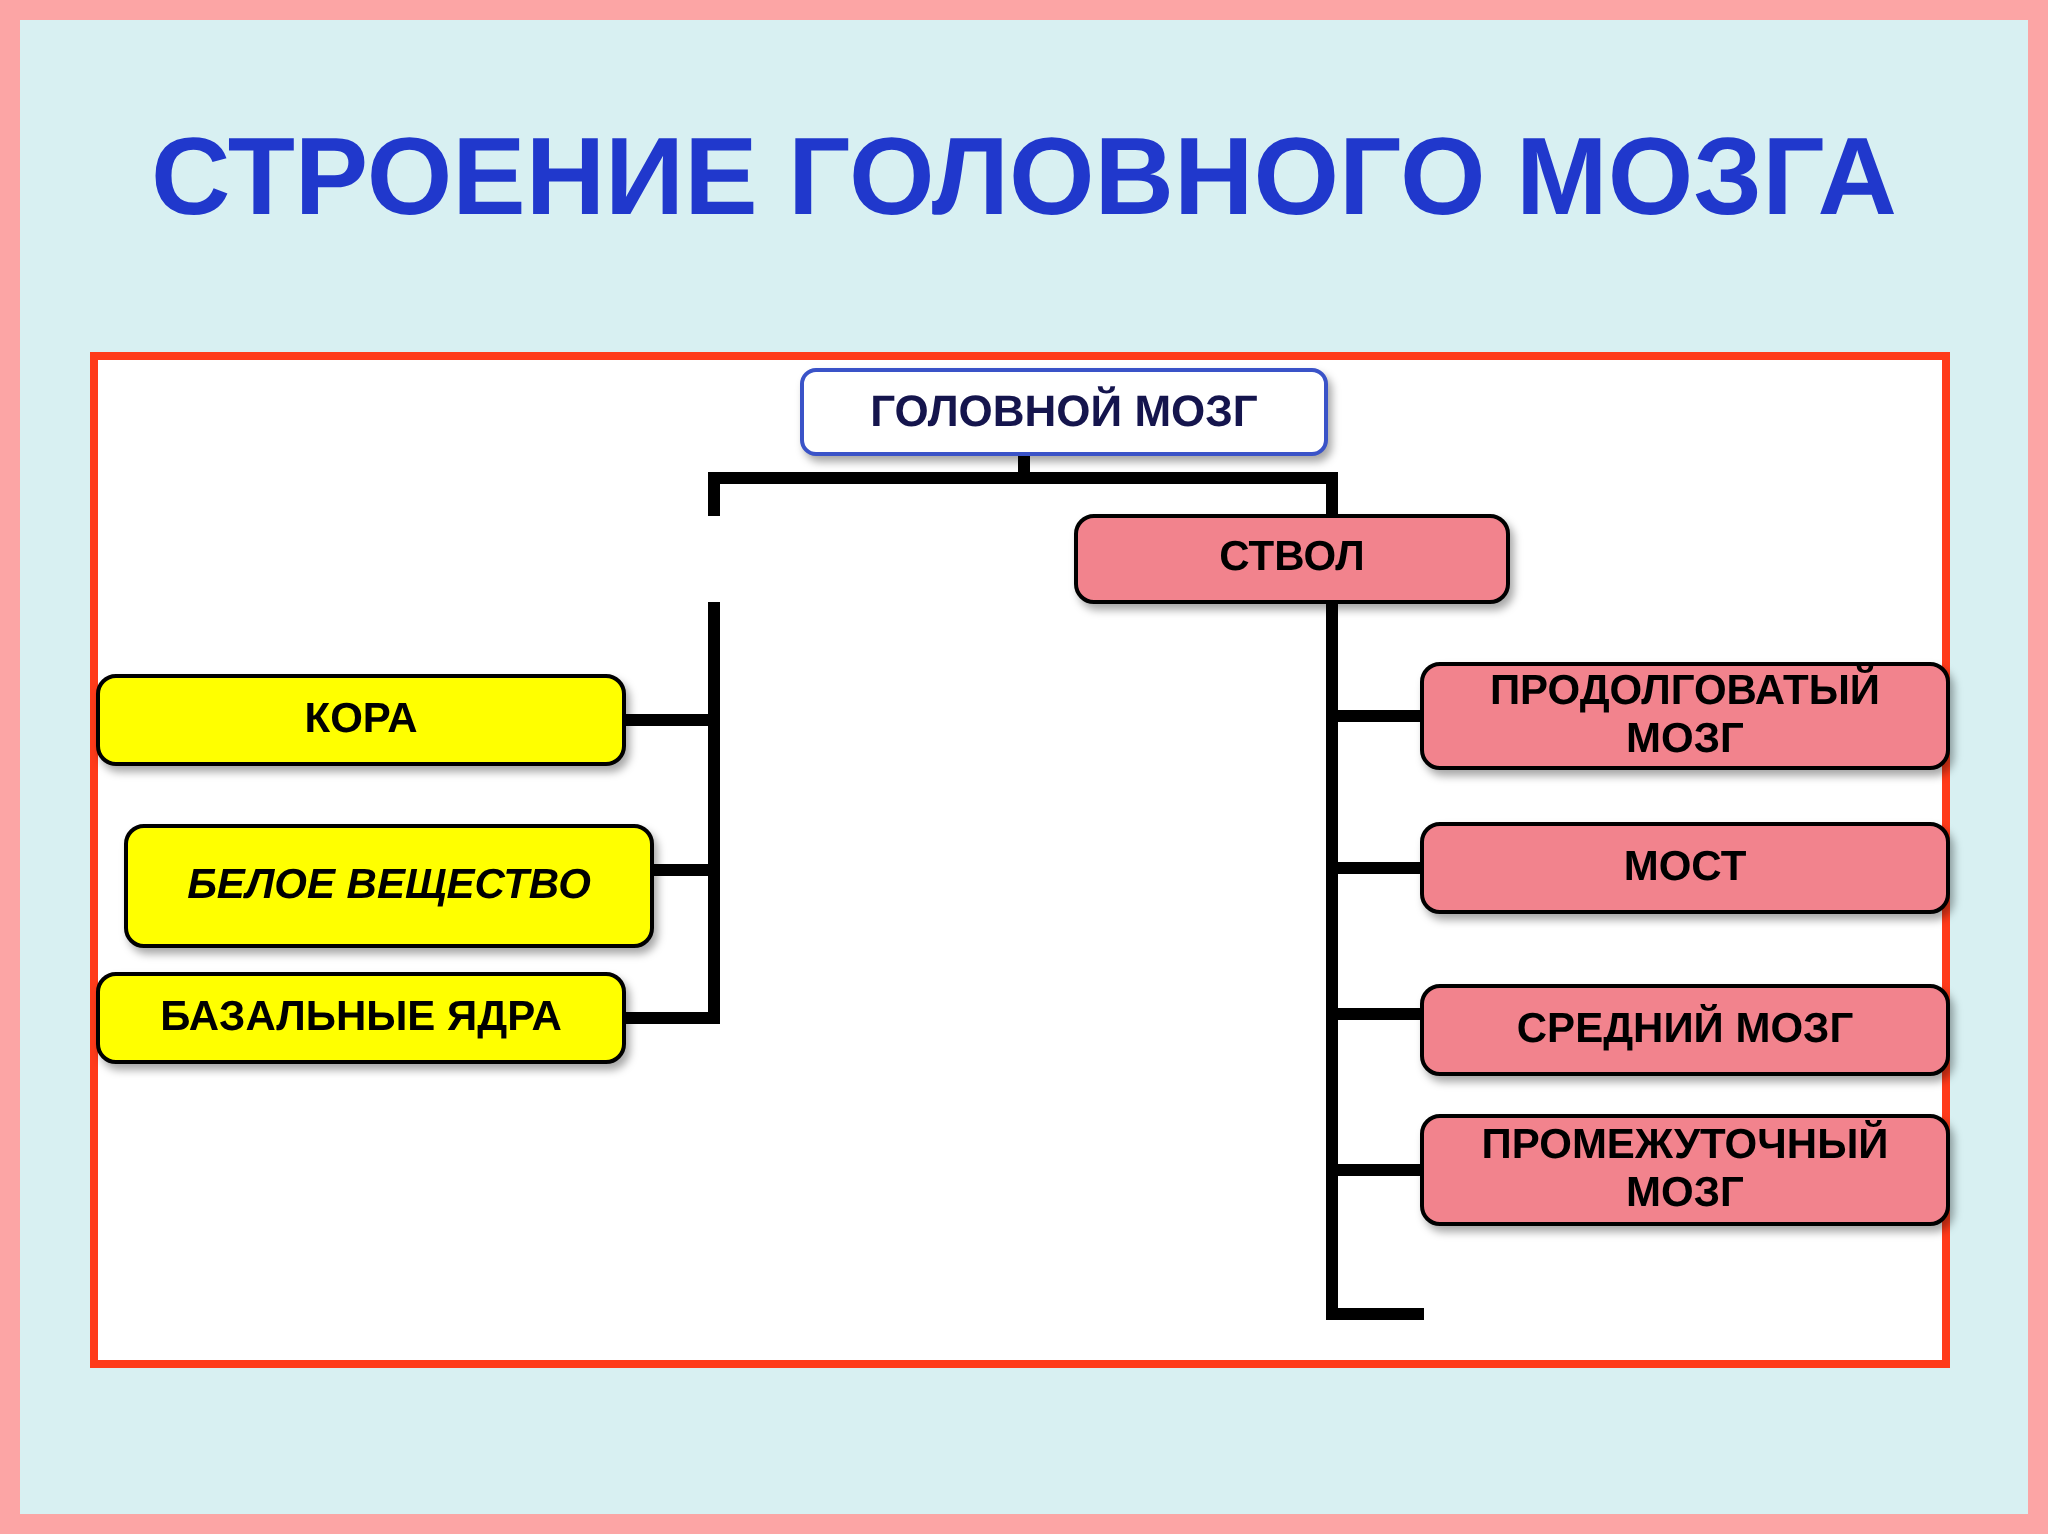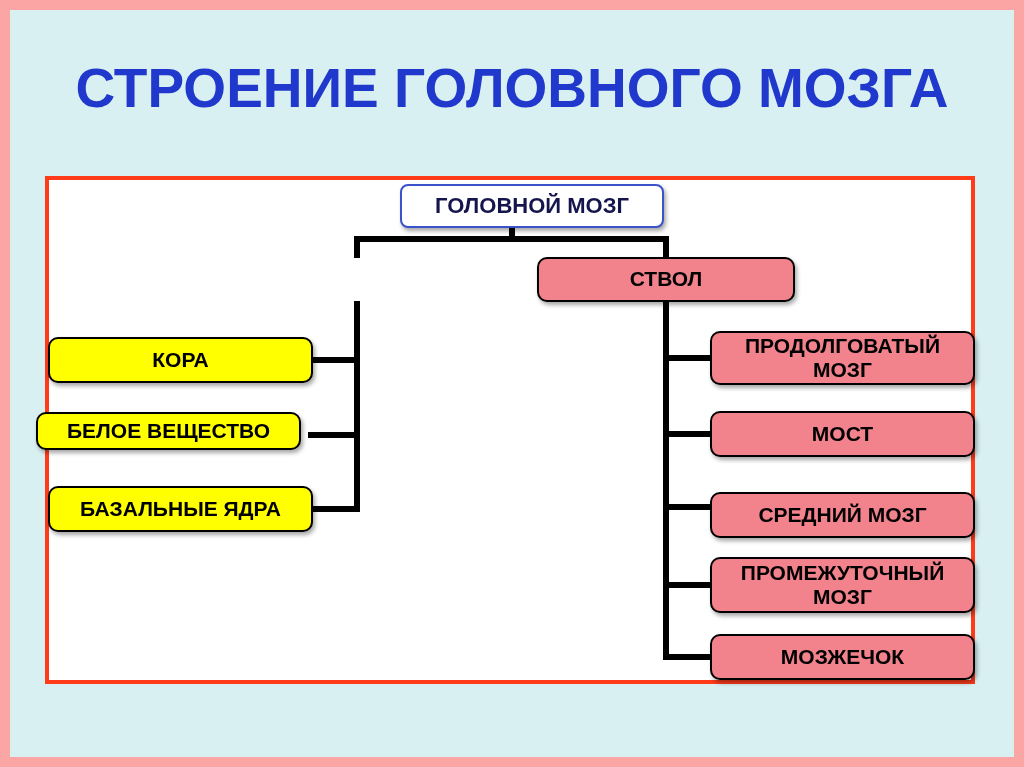--- a/index.html
+++ b/index.html
@@ -94,24 +94,23 @@
 
   <div class="line" style="left:663px;top:301px;width:6px;height:359px;"></div>
   <div class="line" style="left:666px;top:355px;width:46px;height:6px;"></div>
   <div class="line" style="left:666px;top:431px;width:46px;height:6px;"></div>
   <div class="line" style="left:666px;top:504px;width:46px;height:6px;"></div>
   <div class="line" style="left:666px;top:582px;width:46px;height:6px;"></div>
   <div class="line" style="left:666px;top:654px;width:46px;height:6px;"></div>
 
   <div class="node root">ГОЛОВНОЙ МОЗГ</div>
 
-  <div class="node pink" style="left:537px;top:257px;width:258px;height:45px;">СТВОЛ</div>
+  <div class="node pink" style="left:537px;top:257px;width:218px;height:45px;">СТВОЛ</div>
 
   <div class="node yellow" style="left:48px;top:337px;width:265px;height:46px;">КОРА</div>
-  <div class="node yellow" style="left:36px;top:412px;width:265px;height:38px;">БЕЛОЕ ВЕЩЕСТВО</div>
+  <div class="node yellow" style="left:62px;top:412px;width:265px;height:62px;font-style:italic;">БЕЛОЕ ВЕЩЕСТВО</div>
   <div class="node yellow" style="left:48px;top:486px;width:265px;height:46px;text-align:center;">БАЗАЛЬНЫЕ ЯДРА</div>
 
   <div class="node pink" style="left:710px;top:331px;width:265px;height:54px;">ПРОДОЛГОВАТЫЙ МОЗГ</div>
   <div class="node pink" style="left:710px;top:411px;width:265px;height:46px;">МОСТ</div>
   <div class="node pink" style="left:710px;top:492px;width:265px;height:46px;text-align:center;">СРЕДНИЙ МОЗГ</div>
   <div class="node pink" style="left:710px;top:557px;width:265px;height:56px;">ПРОМЕЖУТОЧНЫЙ МОЗГ</div>
-  <div class="node pink" style="left:710px;top:634px;width:265px;height:46px;">МОЗЖЕЧОК</div>
 </div>
 
 </body></html>

